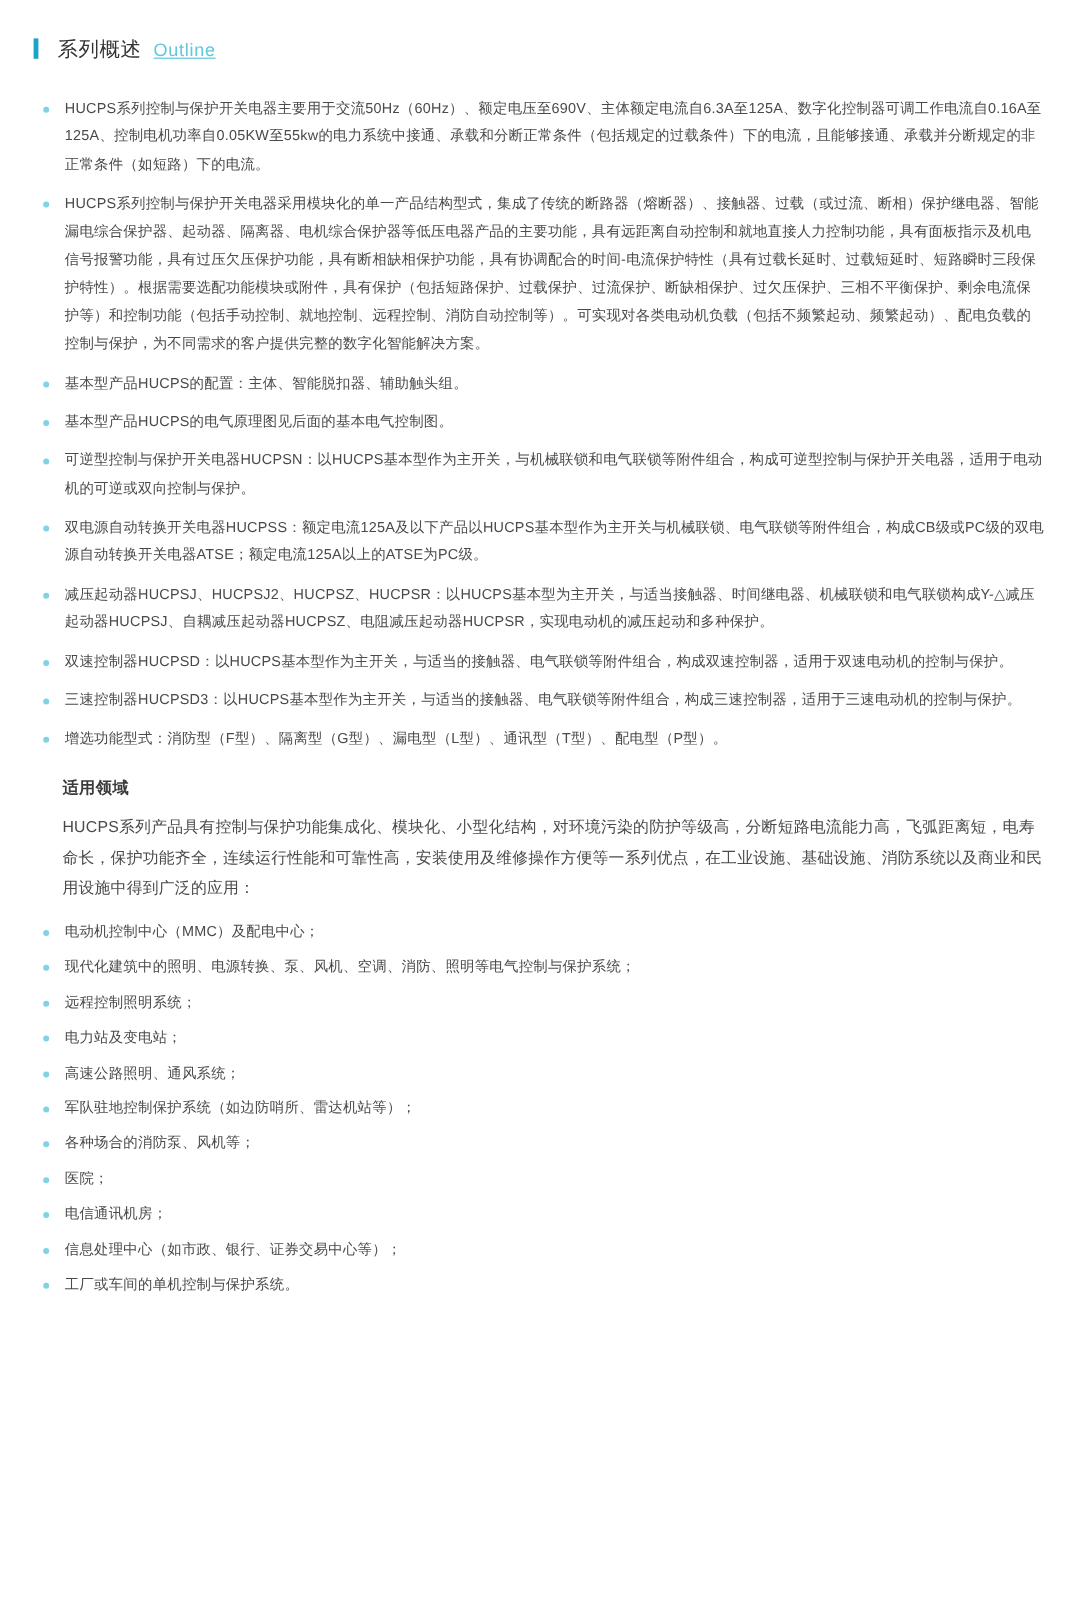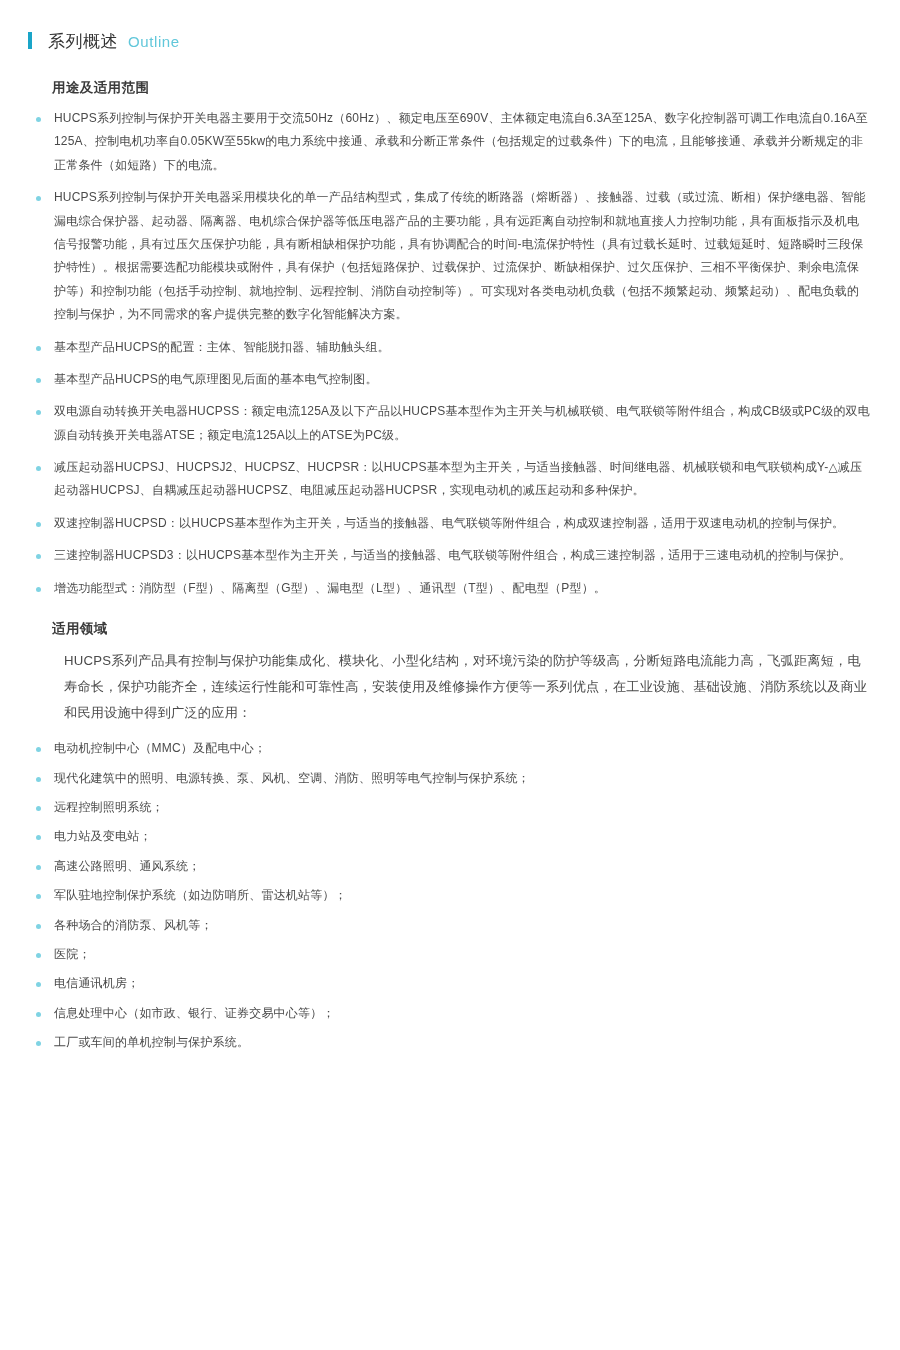--- a/index.html
+++ b/index.html
@@ -42,20 +42,21 @@
   .header-cn {
     font-size: 17px;
     color: #333333;
     font-weight: normal;
     letter-spacing: 0.5px;
   }
   .header-en {
     font-size: 15px;
     color: #61c7da;
     letter-spacing: 0.6px;
+    text-decoration: underline;
   }
 
   
   .content {
     padding-left: 12px;
   }
   .sub-title {
     font-size: 13.5px;
     font-weight: bold;
     color: #3a3a3a;
@@ -87,46 +88,46 @@
     height: 5px;
     border-radius: 50%;
     background: #7fd3e3;
   }
   ul.bullets li.tight { margin-bottom: 6px; }
 
   .plain-block {
     font-size: 13.2px;
     line-height: 1.95;
     color: #4a4a4a;
-    margin: 0 0 12px 30px;
+    margin: 0 0 12px 18px;
     letter-spacing: 0.2px;
   }
 </style>
 </head>
 <body>
 
 <div class="page">
 
   <div class="section-header">
     <span class="header-bar"></span>
     <span class="header-cn">系列概述</span>
     <span class="header-en">Outline</span>
   </div>
 
   <div class="content">
 
-    <h3 class="sub-title">用途及适用范围</h3>
     <ul class="bullets">
       <li>HUCPS系列控制与保护开关电器主要用于交流50Hz（60Hz）、额定电压至690V、主体额定电流自6.3A至125A、数字化控制器可调工作电流自0.16A至125A、控制电机功率自0.05KW至55kw的电力系统中接通、承载和分断正常条件（包括规定的过载条件）下的电流，且能够接通、承载并分断规定的非正常条件（如短路）下的电流。</li>
       <li>HUCPS系列控制与保护开关电器采用模块化的单一产品结构型式，集成了传统的断路器（熔断器）、接触器、过载（或过流、断相）保护继电器、智能漏电综合保护器、起动器、隔离器、电机综合保护器等低压电器产品的主要功能，具有远距离自动控制和就地直接人力控制功能，具有面板指示及机电信号报警功能，具有过压欠压保护功能，具有断相缺相保护功能，具有协调配合的时间-电流保护特性（具有过载长延时、过载短延时、短路瞬时三段保护特性）。根据需要选配功能模块或附件，具有保护（包括短路保护、过载保护、过流保护、断缺相保护、过欠压保护、三相不平衡保护、剩余电流保护等）和控制功能（包括手动控制、就地控制、远程控制、消防自动控制等）。可实现对各类电动机负载（包括不频繁起动、频繁起动）、配电负载的控制与保护，为不同需求的客户提供完整的数字化智能解决方案。</li>
     </ul>
 
     <ul class="bullets">
       <li>基本型产品HUCPS的配置：主体、智能脱扣器、辅助触头组。</li>
       <li>基本型产品HUCPS的电气原理图见后面的基本电气控制图。</li>
+      <li>可逆型控制与保护开关电器HUCPSN：以HUCPS基本型作为主开关，与机械联锁和电气联锁等附件组合，构成可逆型控制与保护开关电器，适用于电动机的可逆或双向控制与保护。</li>
       <li>双电源自动转换开关电器HUCPSS：额定电流125A及以下产品以HUCPS基本型作为主开关与机械联锁、电气联锁等附件组合，构成CB级或PC级的双电源自动转换开关电器ATSE；额定电流125A以上的ATSE为PC级。</li>
       <li>减压起动器HUCPSJ、HUCPSJ2、HUCPSZ、HUCPSR：以HUCPS基本型为主开关，与适当接触器、时间继电器、机械联锁和电气联锁构成Y-△减压起动器HUCPSJ、自耦减压起动器HUCPSZ、电阻减压起动器HUCPSR，实现电动机的减压起动和多种保护。</li>
       <li>双速控制器HUCPSD：以HUCPS基本型作为主开关，与适当的接触器、电气联锁等附件组合，构成双速控制器，适用于双速电动机的控制与保护。</li>
       <li>三速控制器HUCPSD3：以HUCPS基本型作为主开关，与适当的接触器、电气联锁等附件组合，构成三速控制器，适用于三速电动机的控制与保护。</li>
       <li>增选功能型式：消防型（F型）、隔离型（G型）、漏电型（L型）、通讯型（T型）、配电型（P型）。</li>
     </ul>
 
     <h3 class="sub-title spaced">适用领域</h3>
     <p class="plain-block">HUCPS系列产品具有控制与保护功能集成化、模块化、小型化结构，对环境污染的防护等级高，分断短路电流能力高，飞弧距离短，电寿命长，保护功能齐全，连续运行性能和可靠性高，安装使用及维修操作方便等一系列优点，在工业设施、基础设施、消防系统以及商业和民用设施中得到广泛的应用：</p>
     <ul class="bullets">

